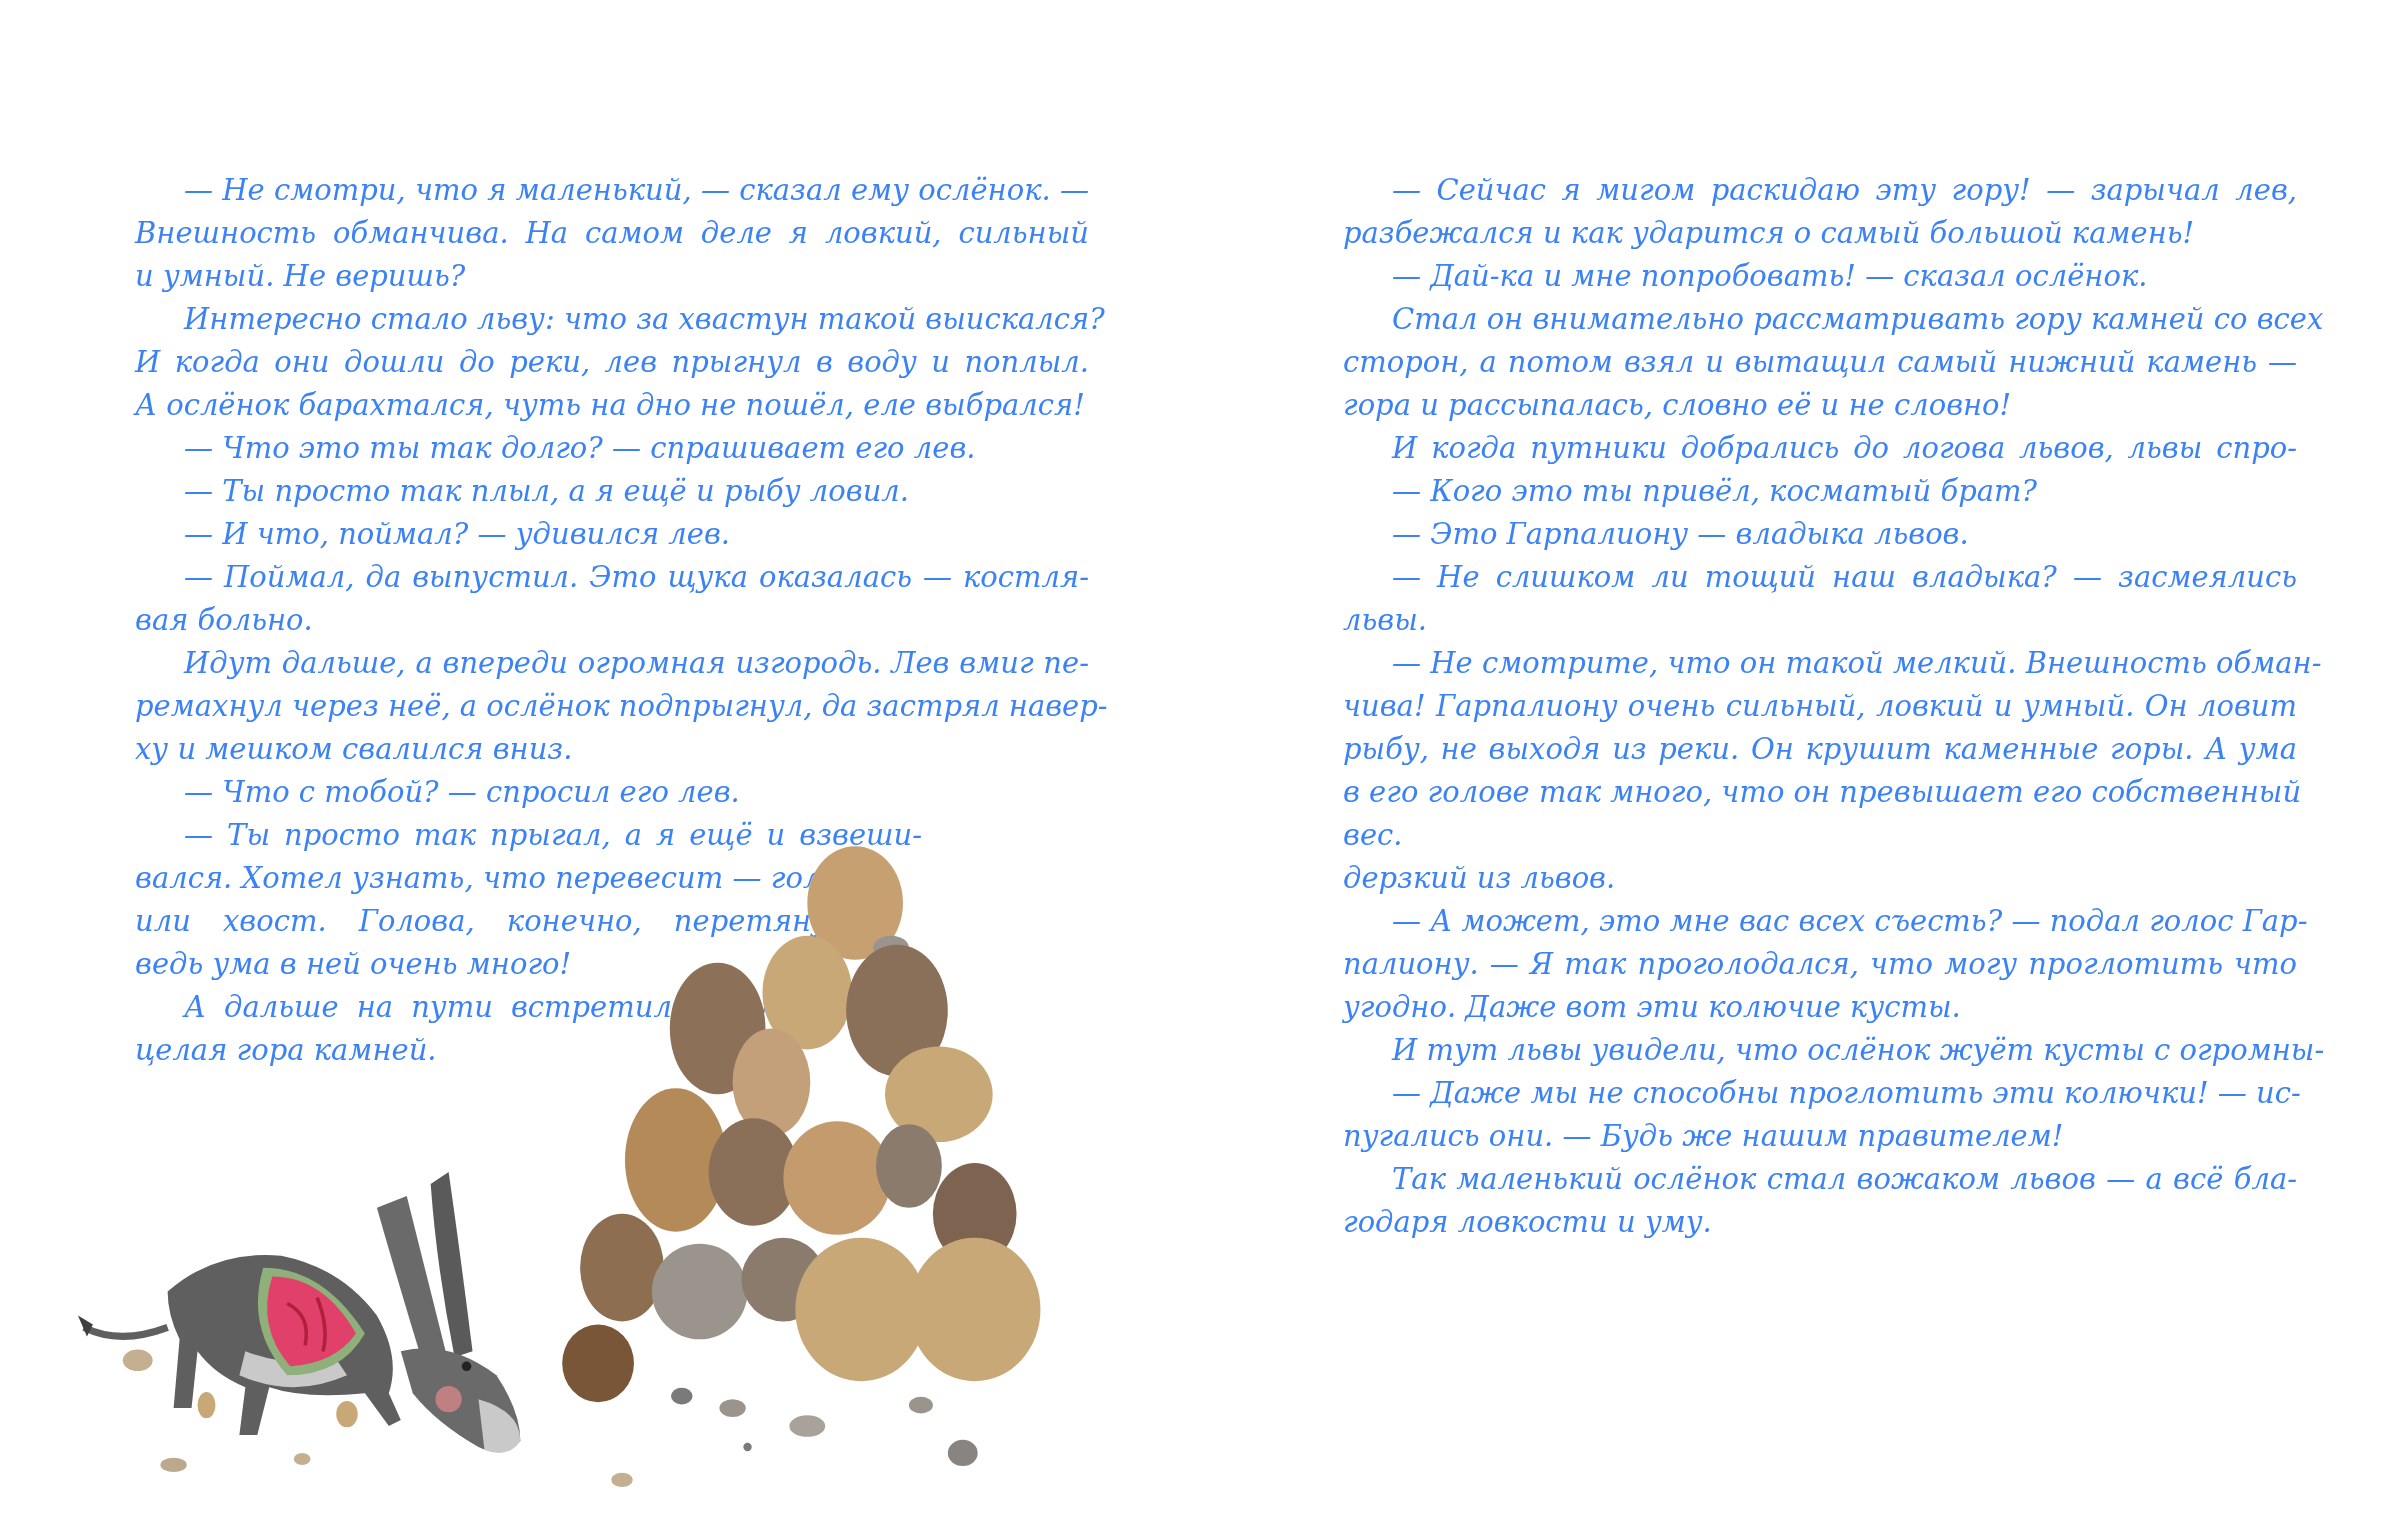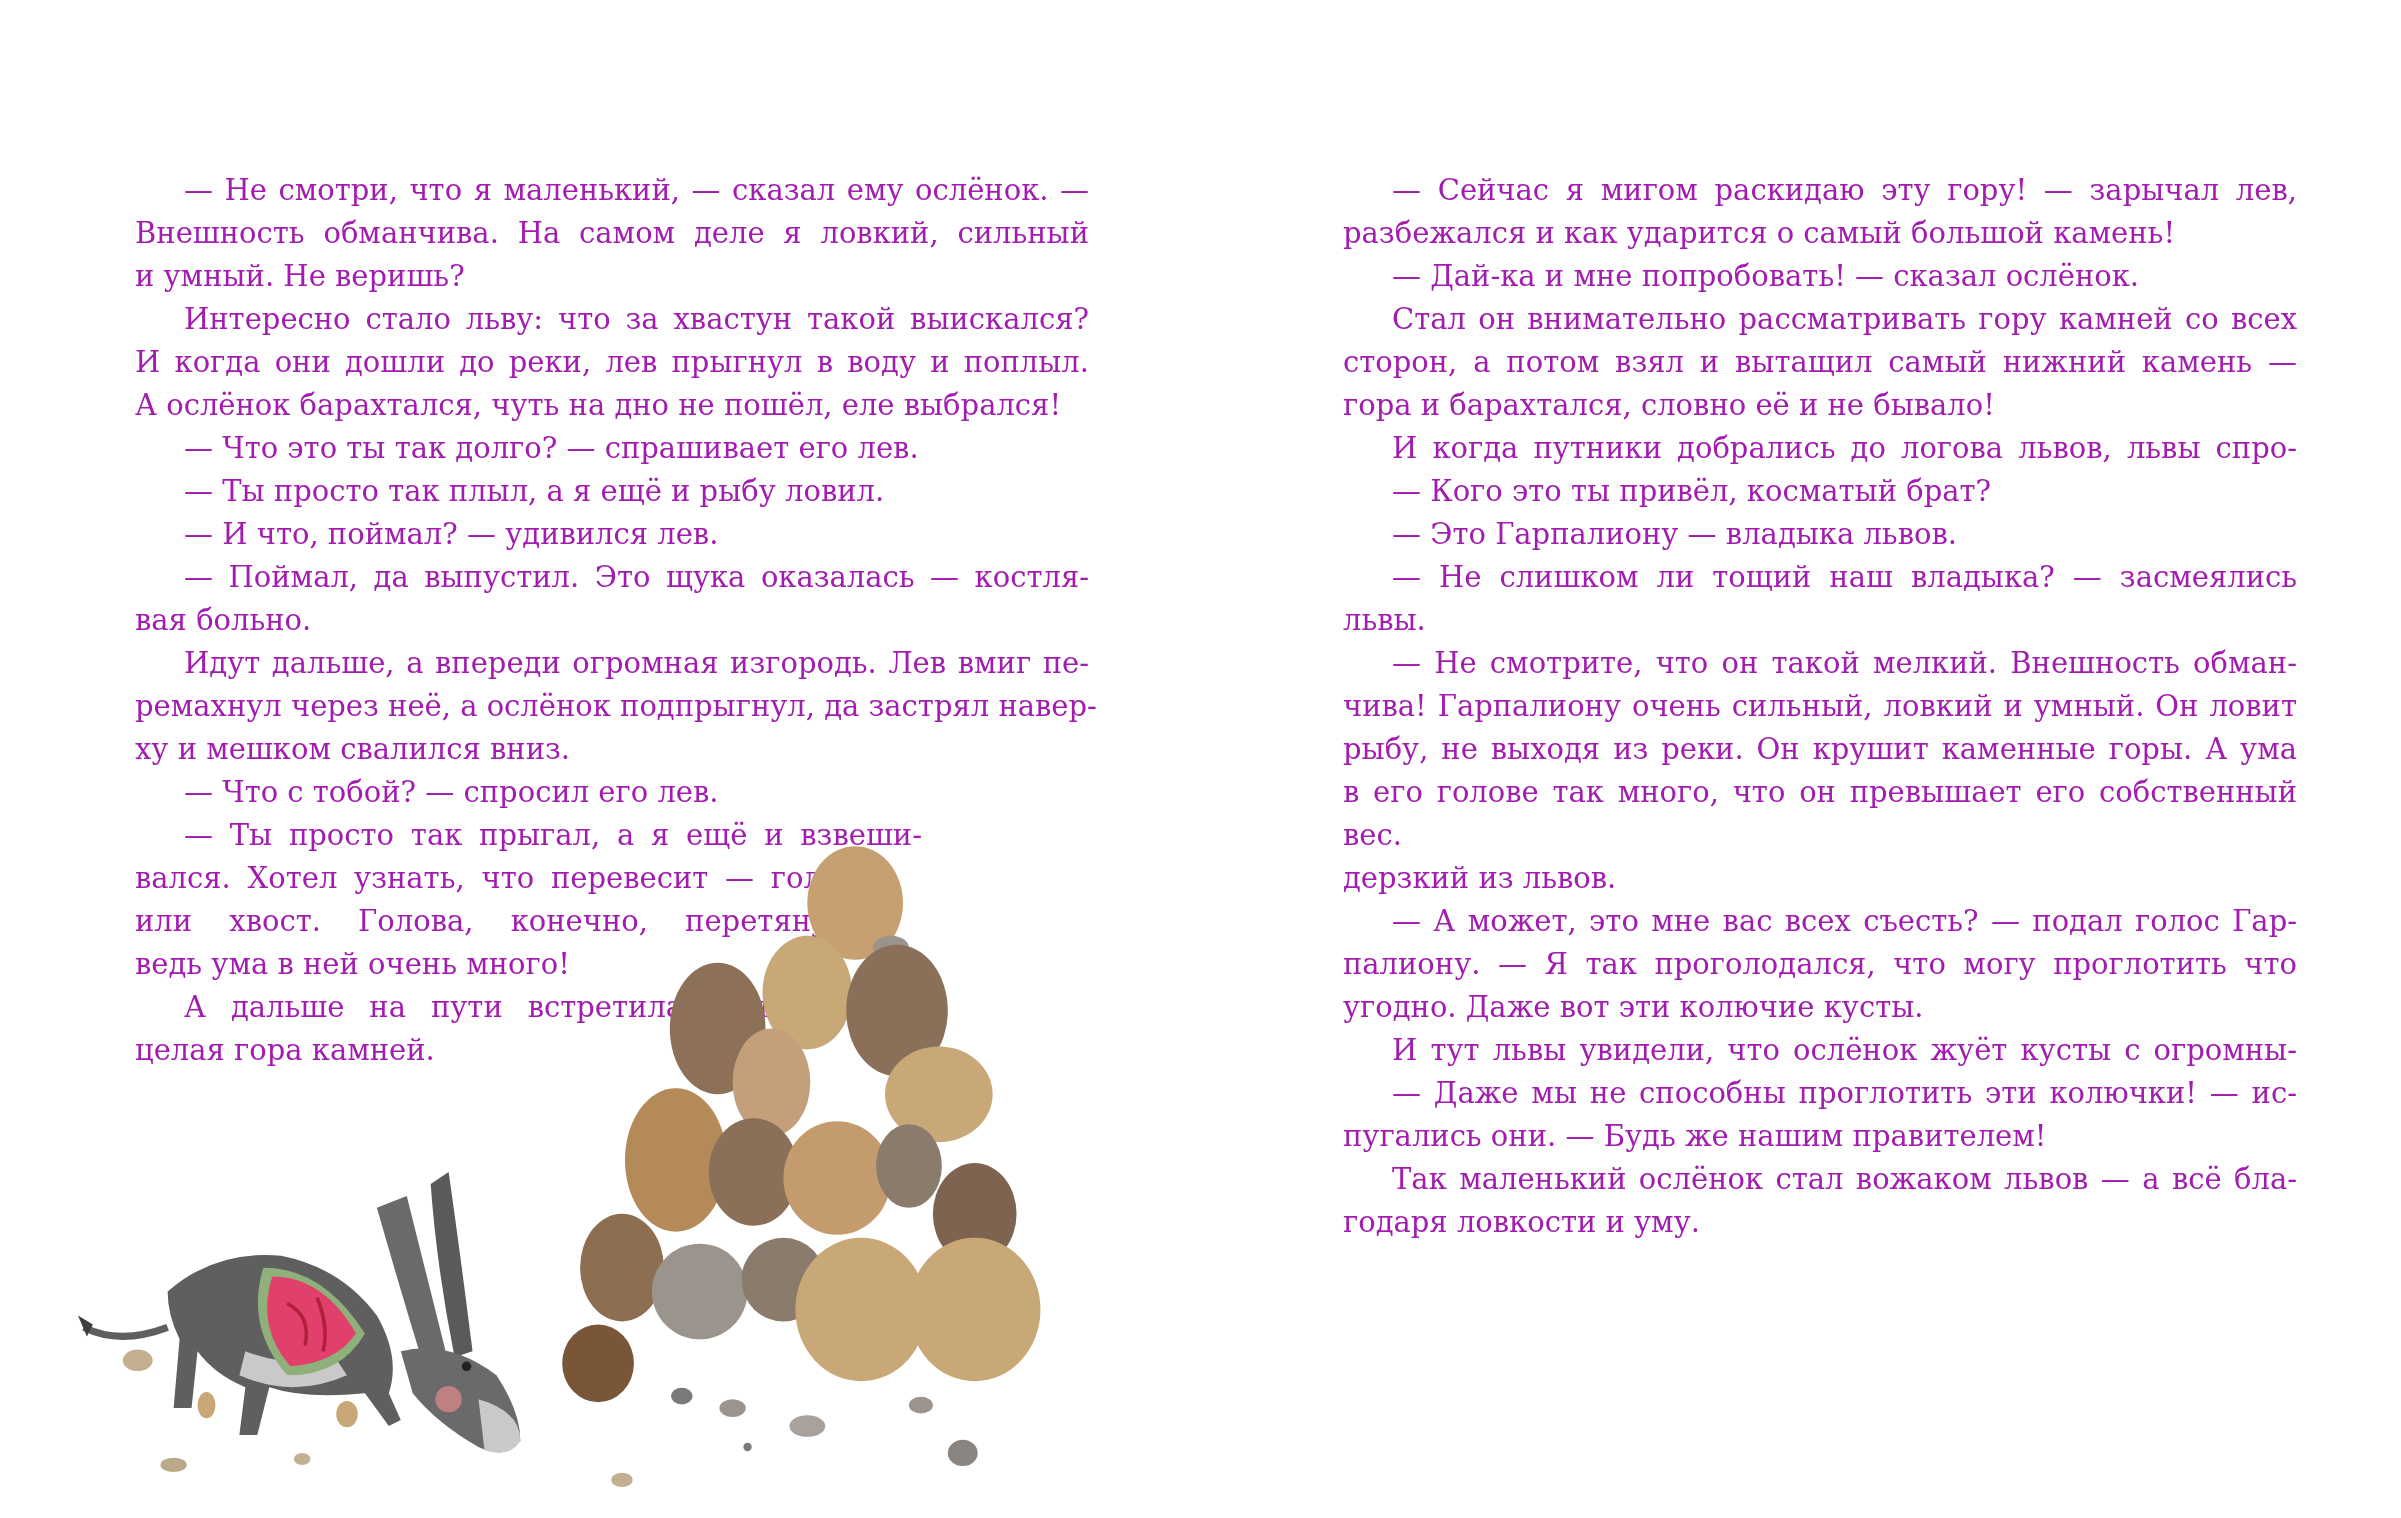--- a/index.html
+++ b/index.html
@@ -5,21 +5,22 @@
   html, body { margin: 0; padding: 0; background: #ffffff; }
   body { width: 2401px; height: 1518px; position: relative; overflow: hidden; }
   .page { position: absolute; top: 0; height: 1518px; }
   .page-left { left: 0; width: 1201px; }
   .page-right { left: 1201px; width: 1201px; }
   .col {
     position: absolute;
     font-family: "DejaVu Serif", "Liberation Serif", serif;
     font-size: 29px;
     line-height: 43px;
-    color: #a21caf;
+    color: #3b82f6;
+    font-style: italic;
   }
   .col-left { left: 135px; top: 169px; width: 954px; }
   .col-right { left: 142px; top: 169px; width: 954px; }
   .line { display: block; white-space: nowrap; text-align: justify; text-align-last: justify; height: 43px; overflow: visible; }
   .line.last { text-align-last: left; }
   .line.indent { padding-left: 49px; }
   .line.narrow { width: 738px; }
   .line.narrow2 { width: 598px; }
   .illustration { position: absolute; left: 66px; top: 837px; width: 1106px; height: 658px; }
 </style>
@@ -108,21 +109,21 @@
   </svg>
 </div>
 
 <div class="page page-right">
   <div class="col col-right" id="rightcol">
       <span class="line indent">— Сейчас я мигом раскидаю эту гору! — зарычал лев,</span>
       <span class="line last">разбежался и как ударится о самый большой камень!</span>
       <span class="line indent last">— Дай-ка и мне попробовать! — сказал ослёнок.</span>
       <span class="line indent">Стал он внимательно рассматривать гору камней со всех</span>
       <span class="line">сторон, а потом взял и вытащил самый нижний камень —</span>
-      <span class="line last">гора и барахтался, словно её и не бывало!</span>
+      <span class="line last">гора и рассыпалась, словно её и не словно!</span>
       <span class="line indent">И когда путники добрались до логова львов, львы спро-</span>
       <span class="line indent last">— Кого это ты привёл, косматый брат?</span>
       <span class="line indent last">— Это Гарпалиону — владыка львов.</span>
       <span class="line indent">— Не слишком ли тощий наш владыка? — засмеялись</span>
       <span class="line last">львы.</span>
       <span class="line indent">— Не смотрите, что он такой мелкий. Внешность обман-</span>
       <span class="line">чива! Гарпалиону очень сильный, ловкий и умный. Он ловит</span>
       <span class="line">рыбу, не выходя из реки. Он крушит каменные горы. А ума</span>
       <span class="line">в его голове так много, что он превышает его собственный</span>
       <span class="line last">вес.</span>

